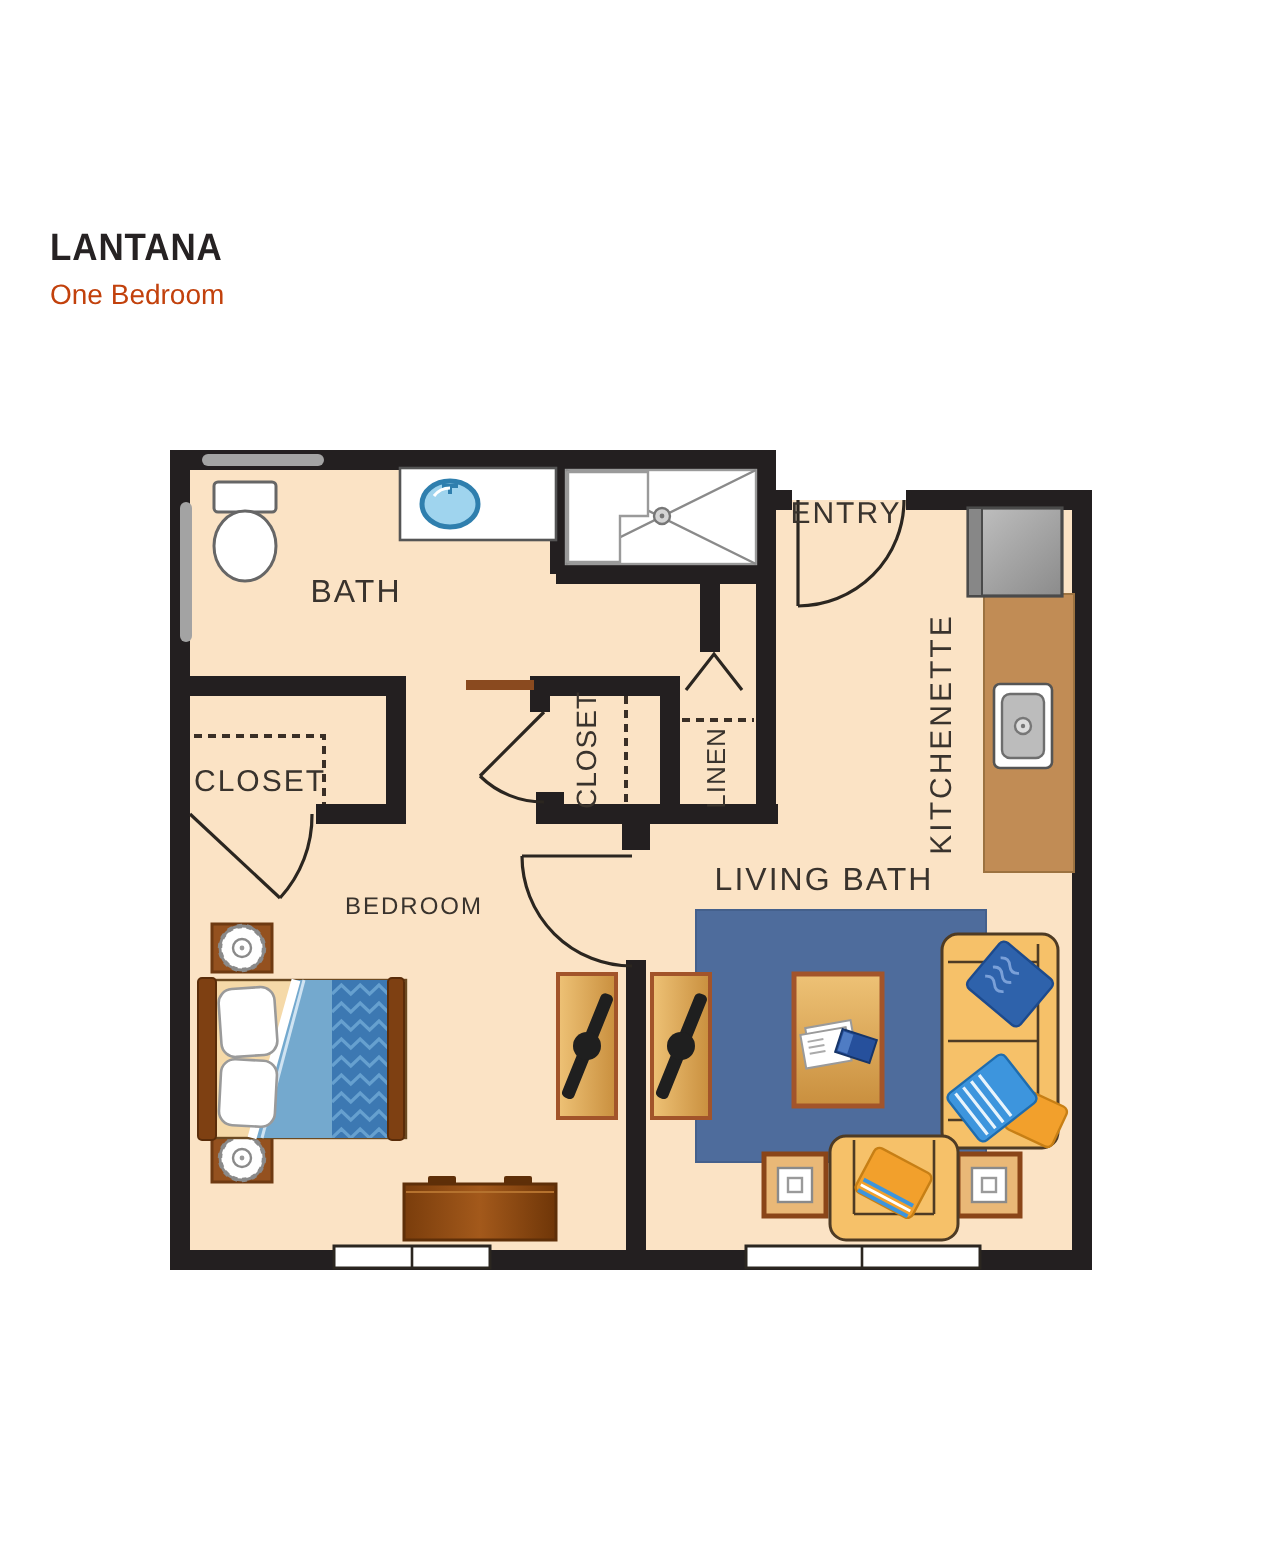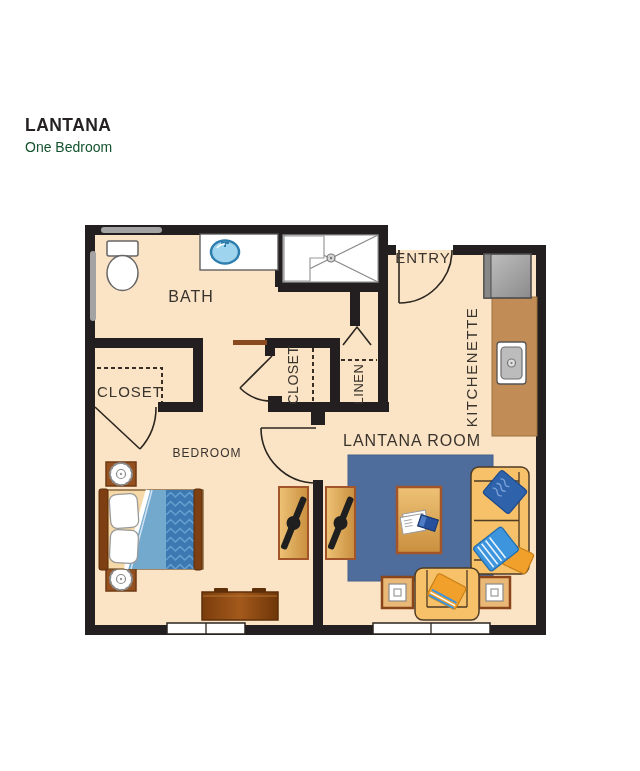--- a/index.html
+++ b/index.html
@@ -15,21 +15,21 @@
   .room-label {
     position:absolute; color:#39332d; letter-spacing:1px; white-space:nowrap;
     transform:translate(-50%,-50%); font-weight:400; z-index:5;
   }
   .vert { transform:translate(-50%,-50%) rotate(-90deg); }
   #title-block { position:absolute; left:25px; top:114px; z-index:5; }
   #title-block .main {
     font-size:19px; font-weight:700; color:#262223; letter-spacing:.5px;
     transform:scaleX(.92); transform-origin:left center;
   }
-  #title-block .sub { font-size:14px; color:#14532d; margin-top:3px; }
+  #title-block .sub { font-size:14px; color:#c2410c; margin-top:3px; }
 </style>
 </head>
 <body>
 
 <div id="stage">
 
   <div id="title-block">
     <div class="main">LANTANA</div>
     <div class="sub">One Bedroom</div>
   </div>
@@ -261,22 +261,22 @@
         <rect x="167" y="623" width="78" height="11" fill="#ffffff" stroke="#2b2620" stroke-width="1.5"></rect>
         <path d="M206,623 V634" stroke="#2b2620" stroke-width="1.3"></path>
       </g>
       <g>
         <rect x="373" y="623" width="117" height="11" fill="#ffffff" stroke="#2b2620" stroke-width="1.5"></rect>
         <path d="M431,623 V634" stroke="#2b2620" stroke-width="1.3"></path>
       </g>
     </g>
   </svg>
 
-  <div class="room-label" style="left:178px; top:297px; font-size:16px;margin-left:13px;">BATH</div>
+  <div class="room-label" style="left:178px; top:297px; font-size:16px;">BATH</div>
   <div class="room-label" style="left:423px; top:229px; font-size:15px;margin-top:28px;">ENTRY</div>
   <div class="room-label" style="left:130px; top:391px; font-size:15px;">CLOSET</div>
   <div class="room-label vert" style="left:293px; top:375px; font-size:14px; letter-spacing:.5px;">CLOSET</div>
   <div class="room-label vert" style="left:358px; top:384px; font-size:13px; letter-spacing:.5px;">LINEN</div>
   <div class="room-label vert" style="left:471px; top:367px; font-size:15px; letter-spacing:1.5px;">KITCHENETTE</div>
   <div class="room-label" style="left:207px; top:453px; font-size:12px;">BEDROOM</div>
-  <div class="room-label" style="left:412px; top:441px; font-size:16px;">LANTANA ROOM</div>
+  <div class="room-label" style="left:412px; top:441px; font-size:16px;">LIVING BATH</div>
 
 </div>
 
 </body></html>

